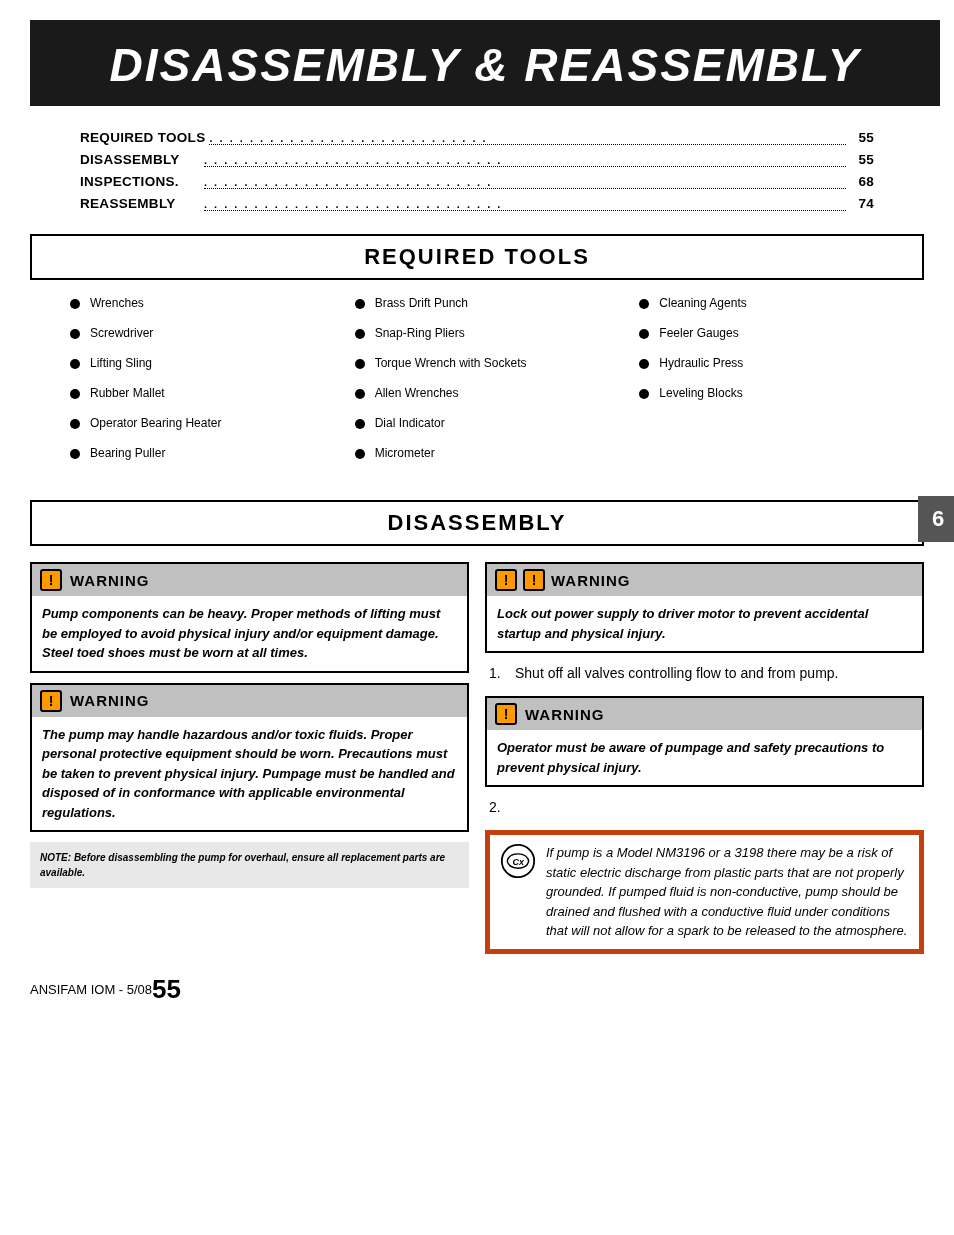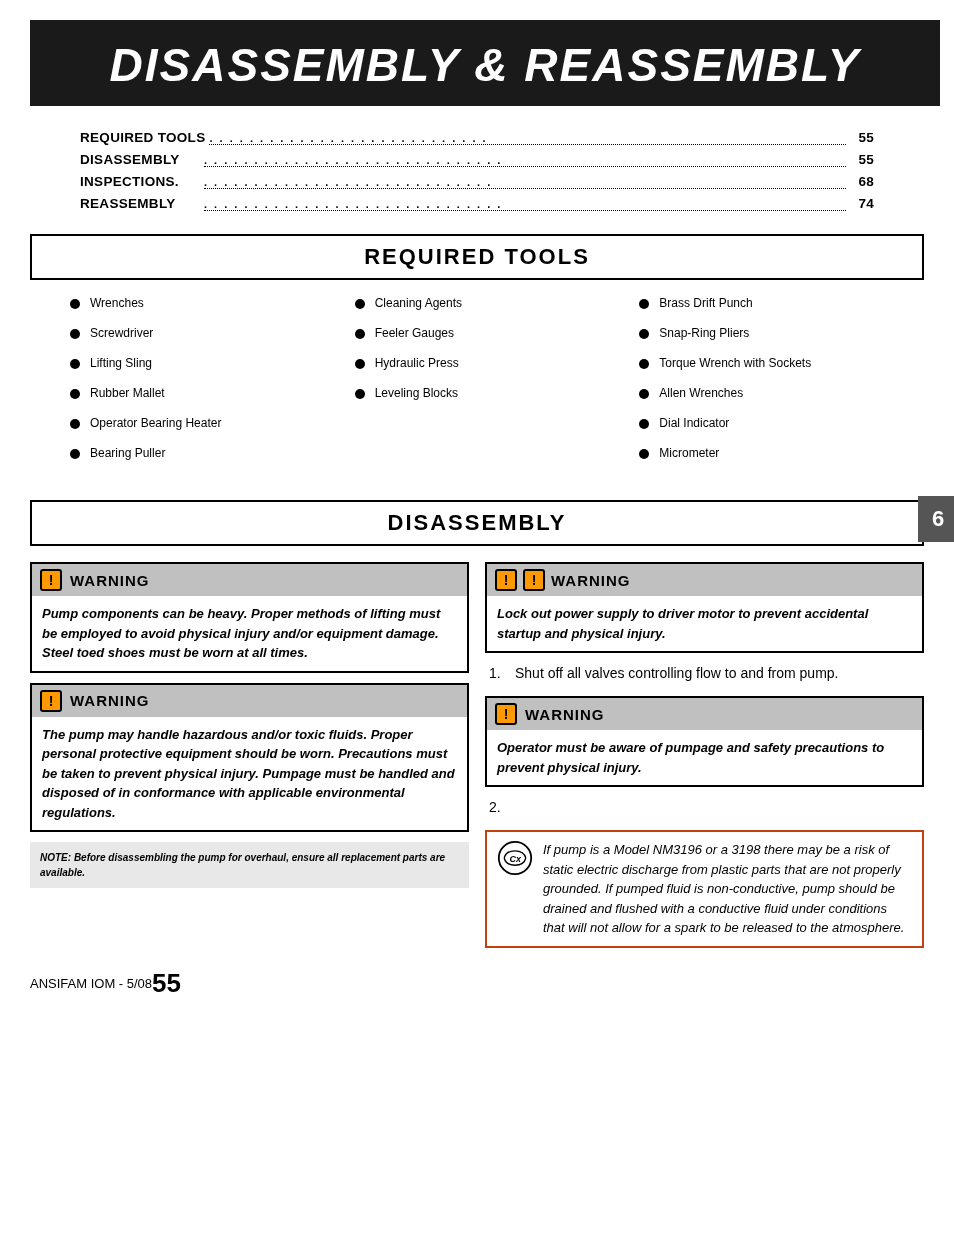--- a/index.html
+++ b/index.html
@@ -189,21 +189,21 @@
       align-items: center;
       padding: 5px 8px;
       gap: 6px;
     }
 
     
     .cx-box {
       display: flex;
       align-items: flex-start;
       gap: 10px;
-      border: 2px solid #c2410c;
+      border: 5px solid #c2410c;
       padding: 8px 10px;
       margin-top: 10px;
       font-style: italic;
       font-size: 13px;
       line-height: 1.5;
     }
     .cx-icon {
       flex-shrink: 0;
       width: 36px;
       height: 36px;
@@ -280,60 +280,60 @@
     </div>
     <div class="tool-item">
       <div class="bullet"></div>
       <span>Bearing Puller</span>
     </div>
   </div>
 
   <div class="tools-col">
     <div class="tool-item">
       <div class="bullet"></div>
+      <span>Brass Drift Punch</span>
+    </div>
+    <div class="tool-item">
+      <div class="bullet"></div>
+      <span>Snap-Ring Pliers</span>
+    </div>
+    <div class="tool-item">
+      <div class="bullet"></div>
+      <span>Torque Wrench with Sockets</span>
+    </div>
+    <div class="tool-item">
+      <div class="bullet"></div>
+      <span>Allen Wrenches</span>
+    </div>
+    <div class="tool-item">
+      <div class="bullet"></div>
+      <span>Dial Indicator</span>
+    </div>
+    <div class="tool-item">
+      <div class="bullet"></div>
+      <span>Micrometer</span>
+    </div>
+  </div>
+
+  <div class="tools-col">
+    <div class="tool-item">
+      <div class="bullet"></div>
       <span>Cleaning Agents</span>
     </div>
     <div class="tool-item">
       <div class="bullet"></div>
       <span>Feeler Gauges</span>
     </div>
     <div class="tool-item">
       <div class="bullet"></div>
       <span>Hydraulic Press</span>
     </div>
     <div class="tool-item">
       <div class="bullet"></div>
       <span>Leveling Blocks</span>
-    </div>
-  </div>
-
-  <div class="tools-col">
-    <div class="tool-item">
-      <div class="bullet"></div>
-      <span>Brass Drift Punch</span>
-    </div>
-    <div class="tool-item">
-      <div class="bullet"></div>
-      <span>Snap-Ring Pliers</span>
-    </div>
-    <div class="tool-item">
-      <div class="bullet"></div>
-      <span>Torque Wrench with Sockets</span>
-    </div>
-    <div class="tool-item">
-      <div class="bullet"></div>
-      <span>Allen Wrenches</span>
-    </div>
-    <div class="tool-item">
-      <div class="bullet"></div>
-      <span>Dial Indicator</span>
-    </div>
-    <div class="tool-item">
-      <div class="bullet"></div>
-      <span>Micrometer</span>
     </div>
   </div>
 </div>
 
 <div style="position: relative; margin: 0 0 0 0; display: flex; justify-content: flex-end; margin-right: 0;">
   <div class="section-tab">
     <span>6</span>
   </div>
 </div>
 

